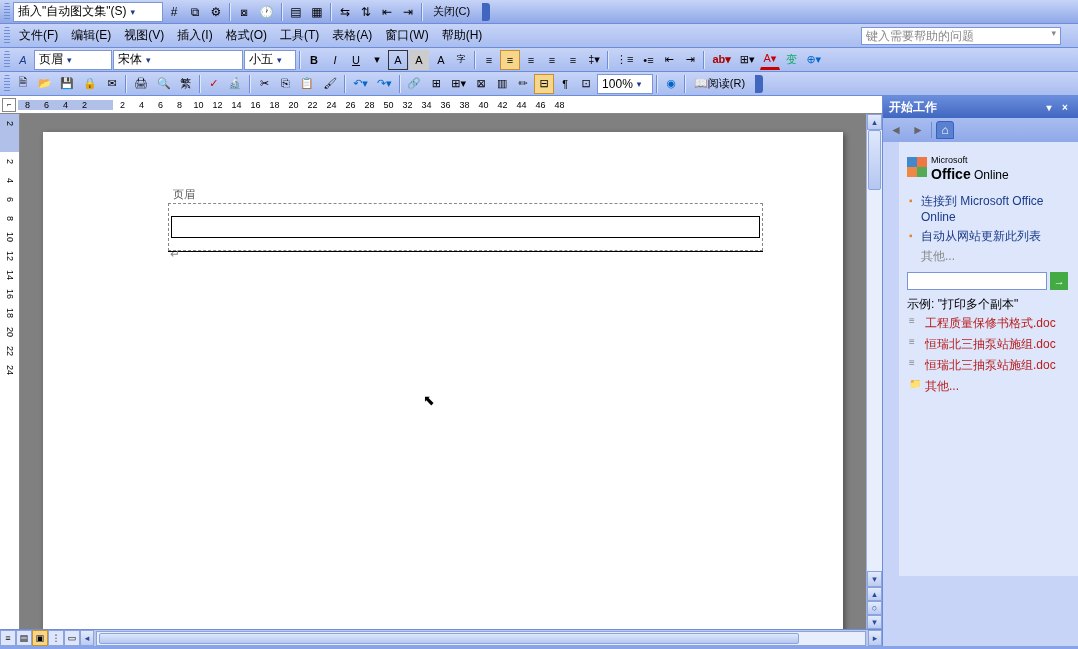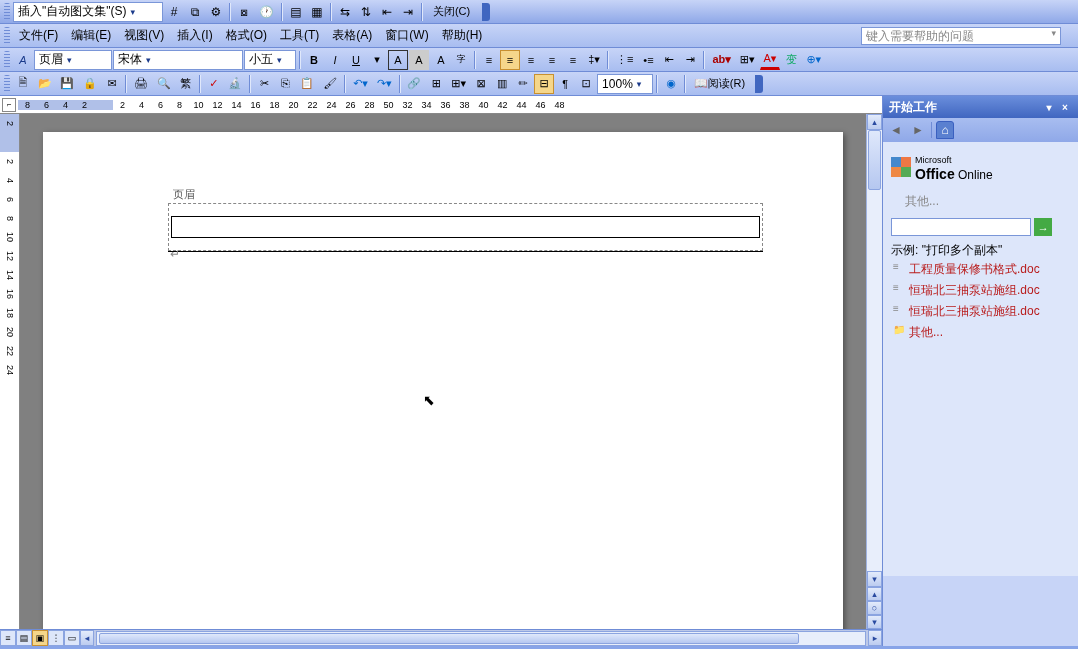--- a/index.html
+++ b/index.html
@@ -338,26 +338,28 @@
         <span class="ctrl">▾</span>
         <span class="ctrl">×</span>
       </div>
     </div>
     <div class="tp-nav">
       <span class="nb">◄</span>
       <span class="nb">►</span>
       <span style="border-left:1px solid #6f8cd6;height:16px;"></span>
       <span class="nb home">⌂</span>
     </div>
-    <div class="tp-body" style="height:434px;">
+    <div class="tp-body" style="height:434px;margin-left:16px;">
       <div class="office-logo">
         <div class="boxes"></div>
         <span><span style="font-size:9px;">Microsoft</span><br><b>Office</b> <span>Online</span></span>
       </div>
       <ul class="bullet-list">
+        <li>连接到 Microsoft Office Online</li>
+        <li>自动从网站更新此列表</li>
         <li class="muted">其他...</li>
       </ul>
       <div class="search-row">
         <input type="text" style="">
         <span class="search-go">→</span>
       </div>
       <div>示例: "打印多个副本"</div>
       <div class="doc-link">工程质量保修书格式.doc</div>
       <div class="doc-link">恒瑞北三抽泵站施组.doc</div>
       <div class="doc-link">恒瑞北三抽泵站施组.doc</div>

